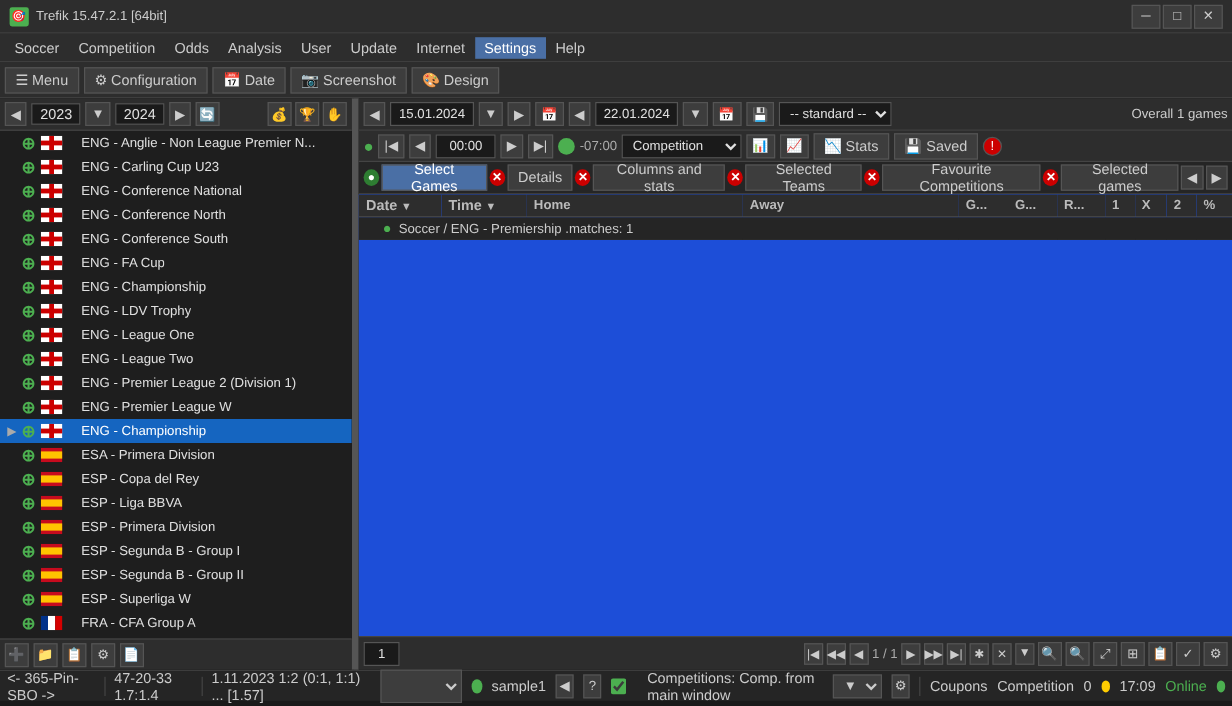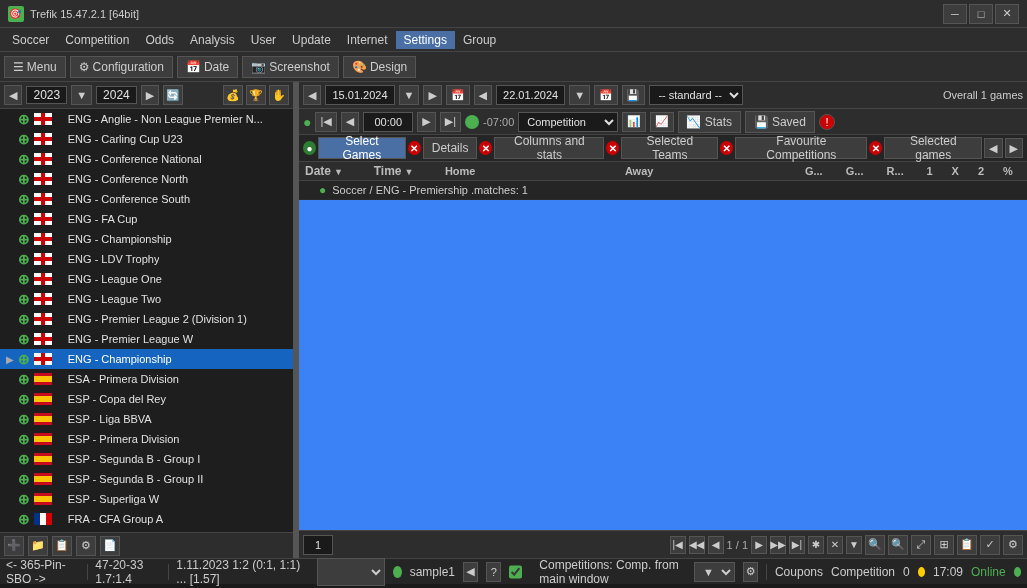--- a/index.html
+++ b/index.html
@@ -48,21 +48,21 @@
     .overall-text { color: #ccc; font-size: 11px; margin-left: auto; }
 
     
     #tabs-row { background: #252525; display: flex; align-items: center; gap: 2px; padding: 2px 4px; border-bottom: 1px solid #444; }
     .tab { display: flex; align-items: center; gap: 3px; padding: 2px 8px; background: #3d3d3d; border: 1px solid #555; color: #ccc; cursor: pointer; font-size: 11px; height: 22px; }
     .tab.active { background: #4a6fa5; color: white; }
     .tab-red { background: #cc0000; border-radius: 50%; width: 14px; height: 14px; display: flex; align-items: center; justify-content: center; color: white; font-size: 10px; font-weight: bold; cursor: pointer; }
     .tab-green { background: #2e7d32; border-radius: 50%; width: 14px; height: 14px; display: flex; align-items: center; justify-content: center; color: white; font-size: 10px; cursor: pointer; }
     
     
-    #table-area { flex: 1; overflow-y: auto; background: #3b82f6; }
+    #table-area { flex: 1; overflow-y: auto; background: #1d4ed8; }
     #data-table { width: 100%; border-collapse: collapse; }
     #data-table th { background: #2d2d2d; color: #bbb; padding: 2px 6px; text-align: left; border-bottom: 1px solid #444; font-size: 11px; cursor: pointer; position: sticky; top: 0; }
     #data-table td { padding: 2px 6px; border-bottom: 1px solid #2a2a2a; font-size: 11px; color: #ccc; }
     .group-row td { background: #252525; color: #aaa; }
     .data-row td { background: #0d47a1; color: white; }
     .sort-arrow { font-size: 9px; }
     .green-dot { color: #4CAF50; font-size: 14px; }
 
     
     #right-bottom { background: #2d2d2d; height: 28px; display: flex; align-items: center; padding: 0 4px; gap: 3px; border-top: 1px solid #444; }
@@ -106,21 +106,21 @@
 
 <div id="menu-bar">
   <span class="menu-item">Soccer</span>
   <span class="menu-item">Competition</span>
   <span class="menu-item">Odds</span>
   <span class="menu-item">Analysis</span>
   <span class="menu-item">User</span>
   <span class="menu-item">Update</span>
   <span class="menu-item">Internet</span>
   <span class="menu-item active">Settings</span>
-  <span class="menu-item">Group</span>
+  <span class="menu-item">Help</span>
 </div>
 
 <div id="toolbar">
   <button class="toolbar-btn">
     <span>☰</span>
     <span>Menu</span>
   </button>
   <button class="toolbar-btn">
     <span>⚙</span>
     <span>Configuration</span>

